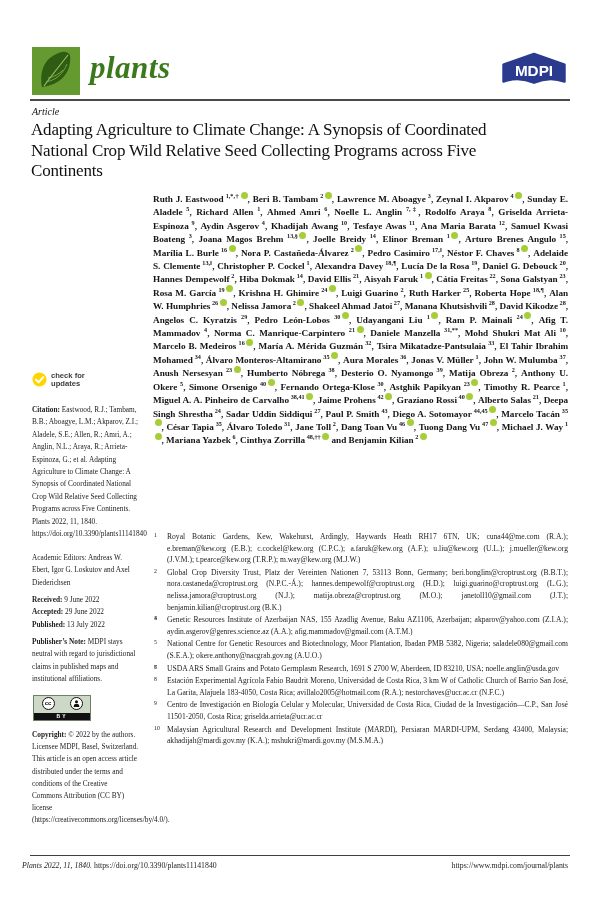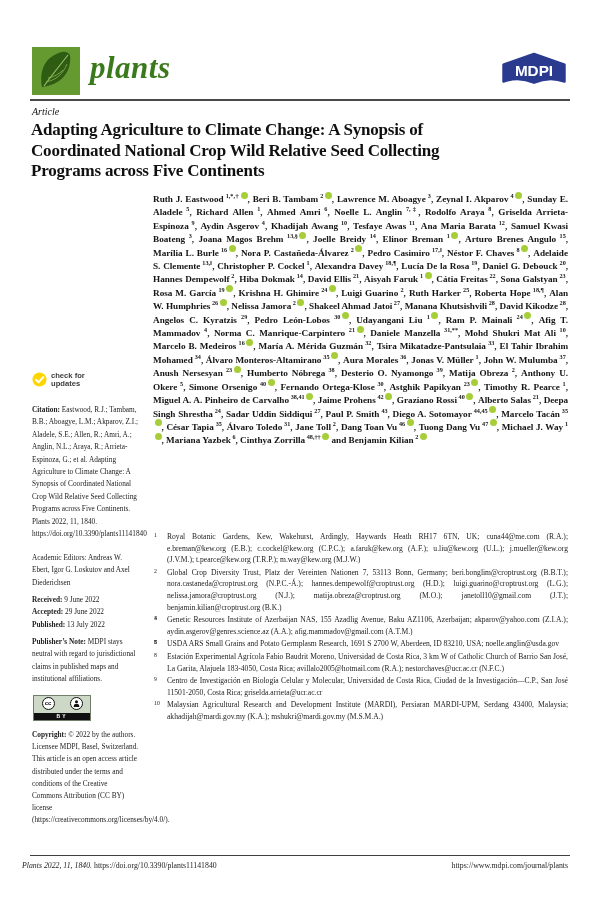--- a/index.html
+++ b/index.html
@@ -7,21 +7,21 @@
     width:600px;height:900px;position:relative;background:#ffffff;
     font-family:"Liberation Serif","DejaVu Serif",serif;color:#1a1a1a;
     overflow:hidden;
   }
   
   .logo-box{position:absolute;left:32px;top:47px;width:48px;height:48px;background:#649a30;}
   .journal-name{position:absolute;left:90px;top:50px;font-size:31px;font-style:italic;font-weight:bold;color:#3b7a1c;letter-spacing:0.5px;}
   .mdpi-logo{position:absolute;left:500px;top:52px;width:68px;height:40px;}
   .header-rule{position:absolute;left:30px;top:99px;width:540px;height:2px;background:#4a4a4a;}
   .article-label{position:absolute;left:32px;top:106px;font-size:10px;font-style:italic;color:#111;}
-  .paper-title{position:absolute;left:31px;top:120px;width:480px;font-size:17px;line-height:20.5px;font-weight:bold;color:#101010;letter-spacing:-0.2px;}
+  .paper-title{position:absolute;left:31px;top:120px;width:480px;font-size:17px;line-height:20.5px;font-weight:normal;color:#101010;letter-spacing:-0.2px;}
   
   .author-list{position:absolute;left:153px;top:193px;width:415px;font-size:9.2px;line-height:13.4px;font-weight:bold;text-align:justify;color:#141414;}
   .author-list sup{font-size:6.2px;line-height:0;vertical-align:super;}
   .orcid{display:inline-block;width:7px;height:7px;border-radius:50%;background:#a6ce39;margin-left:1.5px;position:relative;top:-3.5px;}
   
   .affiliation-list{position:absolute;left:152px;top:531px;width:416px;font-size:7.6px;line-height:11.6px;color:#1c1c1c;}
   .affil-row{position:relative;padding-left:15px;text-align:justify;margin-bottom:1px;}
   .affil-num{position:absolute;left:2px;top:-1px;font-size:5.8px;}
   
   .sidebar{position:absolute;left:32px;top:370px;width:107px;font-size:7.3px;line-height:12.4px;color:#222;}
@@ -68,21 +68,21 @@
 <div class="article-label">Article</div>
 <h1 class="paper-title" style="margin:0;">Adapting Agriculture to Climate Change: A Synopsis of Coordinated National Crop Wild Relative Seed Collecting Programs across Five Continents</h1>
 
 <div class="author-list"><span><b>Ruth J. Eastwood</b><sup>&nbsp;1,*,†</sup><span class="orcid"></span>, </span><span><b>Beri B. Tambam</b><sup>&nbsp;2</sup><span class="orcid"></span>, </span><span><b>Lawrence M. Aboagye</b><sup>&nbsp;3</sup>, </span><span><b>Zeynal I. Akparov</b><sup>&nbsp;4</sup><span class="orcid"></span>, </span><span><b>Sunday E. Aladele</b><sup>&nbsp;5</sup>, </span><span><b>Richard Allen</b><sup>&nbsp;1</sup>, </span><span><b>Ahmed Amri</b><sup>&nbsp;6</sup>, </span><span><b>Noelle L. Anglin</b><sup>&nbsp;7,‡</sup>, </span><span><b>Rodolfo Araya</b><sup>&nbsp;8</sup>, </span><span><b>Griselda Arrieta-Espinoza</b><sup>&nbsp;9</sup>, </span><span><b>Aydin Asgerov</b><sup>&nbsp;4</sup>, </span><span><b>Khadijah Awang</b><sup>&nbsp;10</sup>, </span><span><b>Tesfaye Awas</b><sup>&nbsp;11</sup>, </span><span><b>Ana Maria Barata</b><sup>&nbsp;12</sup>, </span><span><b>Samuel Kwasi Boateng</b><sup>&nbsp;3</sup>, </span><span><b>Joana Magos Brehm</b><sup>&nbsp;13,§</sup><span class="orcid"></span>, </span><span><b>Joelle Breidy</b><sup>&nbsp;14</sup>, </span><span><b>Elinor Breman</b><sup>&nbsp;1</sup><span class="orcid"></span>, </span><span><b>Arturo Brenes Angulo</b><sup>&nbsp;15</sup>, </span><span><b>Marília L. Burle</b><sup>&nbsp;16</sup><span class="orcid"></span>, </span><span><b>Nora P. Castañeda-Álvarez</b><sup>&nbsp;2</sup><span class="orcid"></span>, </span><span><b>Pedro Casimiro</b><sup>&nbsp;17,‖</sup>, </span><span><b>Néstor F. Chaves</b><sup>&nbsp;8</sup><span class="orcid"></span>, </span><span><b>Adelaide S. Clemente</b><sup>&nbsp;13,‖</sup>, </span><span><b>Christopher P. Cockel</b><sup>&nbsp;1</sup>, </span><span><b>Alexandra Davey</b><sup>&nbsp;18,¶</sup>, </span><span><b>Lucía De la Rosa</b><sup>&nbsp;19</sup>, </span><span><b>Daniel G. Debouck</b><sup>&nbsp;20</sup>, </span><span><b>Hannes Dempewolf</b><sup>&nbsp;2</sup>, </span><span><b>Hiba Dokmak</b><sup>&nbsp;14</sup>, </span><span><b>David Ellis</b><sup>&nbsp;21</sup>, </span><span><b>Aisyah Faruk</b><sup>&nbsp;1</sup><span class="orcid"></span>, </span><span><b>Cátia Freitas</b><sup>&nbsp;22</sup>, </span><span><b>Sona Galstyan</b><sup>&nbsp;23</sup>, </span><span><b>Rosa M. García</b><sup>&nbsp;19</sup><span class="orcid"></span>, </span><span><b>Krishna H. Ghimire</b><sup>&nbsp;24</sup><span class="orcid"></span>, </span><span><b>Luigi Guarino</b><sup>&nbsp;2</sup>, </span><span><b>Ruth Harker</b><sup>&nbsp;25</sup>, </span><span><b>Roberta Hope</b><sup>&nbsp;18,¶</sup>, </span><span><b>Alan W. Humphries</b><sup>&nbsp;26</sup><span class="orcid"></span>, </span><span><b>Nelissa Jamora</b><sup>&nbsp;2</sup><span class="orcid"></span>, </span><span><b>Shakeel Ahmad Jatoi</b><sup>&nbsp;27</sup>, </span><span><b>Manana Khutsishvili</b><sup>&nbsp;28</sup>, </span><span><b>David Kikodze</b><sup>&nbsp;28</sup>, </span><span><b>Angelos C. Kyratzis</b><sup>&nbsp;29</sup>, </span><span><b>Pedro León-Lobos</b><sup>&nbsp;30</sup><span class="orcid"></span>, </span><span><b>Udayangani Liu</b><sup>&nbsp;1</sup><span class="orcid"></span>, </span><span><b>Ram P. Mainali</b><sup>&nbsp;24</sup><span class="orcid"></span>, </span><span><b>Afig T. Mammadov</b><sup>&nbsp;4</sup>, </span><span><b>Norma C. Manrique-Carpintero</b><sup>&nbsp;21</sup><span class="orcid"></span>, </span><span><b>Daniele Manzella</b><sup>&nbsp;31,**</sup>, </span><span><b>Mohd Shukri Mat Ali</b><sup>&nbsp;10</sup>, </span><span><b>Marcelo B. Medeiros</b><sup>&nbsp;16</sup><span class="orcid"></span>, </span><span><b>María A. Mérida Guzmán</b><sup>&nbsp;32</sup>, </span><span><b>Tsira Mikatadze-Pantsulaia</b><sup>&nbsp;33</sup>, </span><span><b>El Tahir Ibrahim Mohamed</b><sup>&nbsp;34</sup>, </span><span><b>Álvaro Monteros-Altamirano</b><sup>&nbsp;35</sup><span class="orcid"></span>, </span><span><b>Aura Morales</b><sup>&nbsp;36</sup>, </span><span><b>Jonas V. Müller</b><sup>&nbsp;1</sup>, </span><span><b>John W. Mulumba</b><sup>&nbsp;37</sup>, </span><span><b>Anush Nersesyan</b><sup>&nbsp;23</sup><span class="orcid"></span>, </span><span><b>Humberto Nóbrega</b><sup>&nbsp;38</sup>, </span><span><b>Desterio O. Nyamongo</b><sup>&nbsp;39</sup>, </span><span><b>Matija Obreza</b><sup>&nbsp;2</sup>, </span><span><b>Anthony U. Okere</b><sup>&nbsp;5</sup>, </span><span><b>Simone Orsenigo</b><sup>&nbsp;40</sup><span class="orcid"></span>, </span><span><b>Fernando Ortega-Klose</b><sup>&nbsp;30</sup>, </span><span><b>Astghik Papikyan</b><sup>&nbsp;23</sup><span class="orcid"></span>, </span><span><b>Timothy R. Pearce</b><sup>&nbsp;1</sup>, </span><span><b>Miguel A. A. Pinheiro de Carvalho</b><sup>&nbsp;38,41</sup><span class="orcid"></span>, </span><span><b>Jaime Prohens</b><sup>&nbsp;42</sup><span class="orcid"></span>, </span><span><b>Graziano Rossi</b><sup>&nbsp;40</sup><span class="orcid"></span>, </span><span><b>Alberto Salas</b><sup>&nbsp;21</sup>, </span><span><b>Deepa Singh Shrestha</b><sup>&nbsp;24</sup>, </span><span><b>Sadar Uddin Siddiqui</b><sup>&nbsp;27</sup>, </span><span><b>Paul P. Smith</b><sup>&nbsp;43</sup>, </span><span><b>Diego A. Sotomayor</b><sup>&nbsp;44,45</sup><span class="orcid"></span>, </span><span><b>Marcelo Tacán</b><sup>&nbsp;35</sup><span class="orcid"></span>, </span><span><b>César Tapia</b><sup>&nbsp;35</sup>, </span><span><b>Álvaro Toledo</b><sup>&nbsp;31</sup>, </span><span><b>Jane Toll</b><sup>&nbsp;2</sup>, </span><span><b>Dang Toan Vu</b><sup>&nbsp;46</sup><span class="orcid"></span>, </span><span><b>Tuong Dang Vu</b><sup>&nbsp;47</sup><span class="orcid"></span>, </span><span><b>Michael J. Way</b><sup>&nbsp;1</sup><span class="orcid"></span>, </span><span><b>Mariana Yazbek</b><sup>&nbsp;6</sup>, </span><span><b>Cinthya Zorrilla</b><sup>&nbsp;48,††</sup><span class="orcid"></span> </span><span>and <b>Benjamin Kilian</b><sup>&nbsp;2</sup><span class="orcid"></span></span></div>
 
 <div class="affiliation-list">
     <div class="affil-row"><span class="affil-num">1</span><span>Royal Botanic Gardens, Kew, Wakehurst, Ardingly, Haywards Heath RH17 6TN, UK; cuna44@me.com (R.A.); e.breman@kew.org (E.B.); c.cockel@kew.org (C.P.C.); a.faruk@kew.org (A.F.); u.liu@kew.org (U.L.); j.mueller@kew.org (J.V.M.); t.pearce@kew.org (T.R.P.); m.way@kew.org (M.J.W.)</span></div>
     <div class="affil-row"><span class="affil-num">2</span><span>Global Crop Diversity Trust, Platz der Vereinten Nationen 7, 53113 Bonn, Germany; beri.bonglim@croptrust.org (B.B.T.); nora.castaneda@croptrust.org (N.P.C.-Á.); hannes.dempewolf@croptrust.org (H.D.); luigi.guarino@croptrust.org (L.G.); nelissa.jamora@croptrust.org (N.J.); matija.obreza@croptrust.org (M.O.); janetoll10@gmail.com (J.T.); benjamin.kilian@croptrust.org (B.K.)</span></div>
     <div class="affil-row"><span class="affil-num">3</span></div>
     <div class="affil-row"><span class="affil-num">4</span><span>Genetic Resources Institute of Azerbaijan NAS, 155 Azadlig Avenue, Baku AZ1106, Azerbaijan; akparov@yahoo.com (Z.I.A.); aydin.asgerov@genres.science.az (A.A.); afig.mammadov@gmail.com (A.T.M.)</span></div>
-    <div class="affil-row"><span class="affil-num">5</span></div>
+    <div class="affil-row"><span class="affil-num">5</span><span>National Centre for Genetic Resources and Biotechnology, Moor Plantation, Ibadan PMB 5382, Nigeria; saladele080@gmail.com (S.E.A.); okere.anthony@nacgrab.gov.ng (A.U.O.)</span></div>
     <div class="affil-row"><span class="affil-num">6</span></div>
     <div class="affil-row"><span class="affil-num">7</span><span>USDA ARS Small Grains and Potato Germplasm Research, 1691 S 2700 W, Aberdeen, ID 83210, USA; noelle.anglin@usda.gov</span></div>
     <div class="affil-row"><span class="affil-num">8</span><span>Estación Experimental Agrícola Fabio Baudrit Moreno, Universidad de Costa Rica, 3 km W of Catholic Church of Barrio San José, La Garita, Alajuela 183-4050, Costa Rica; avillalo2005@hotmail.com (R.A.); nestorchaves@ucr.ac.cr (N.F.C.)</span></div>
     <div class="affil-row"><span class="affil-num">9</span><span>Centro de Investigación en Biología Celular y Molecular, Universidad de Costa Rica, Ciudad de la Investigación—C.P., San José 11501-2050, Costa Rica; griselda.arrieta@ucr.ac.cr</span></div>
     <div class="affil-row"><span class="affil-num">10</span><span>Malaysian Agricultural Research and Development Institute (MARDI), Persiaran MARDI-UPM, Serdang 43400, Malaysia; akhadijah@mardi.gov.my (K.A.); mshukri@mardi.gov.my (M.S.M.A.)</span></div>
   </div>
 
 <div class="sidebar">
 
   <div class="check-badge">

